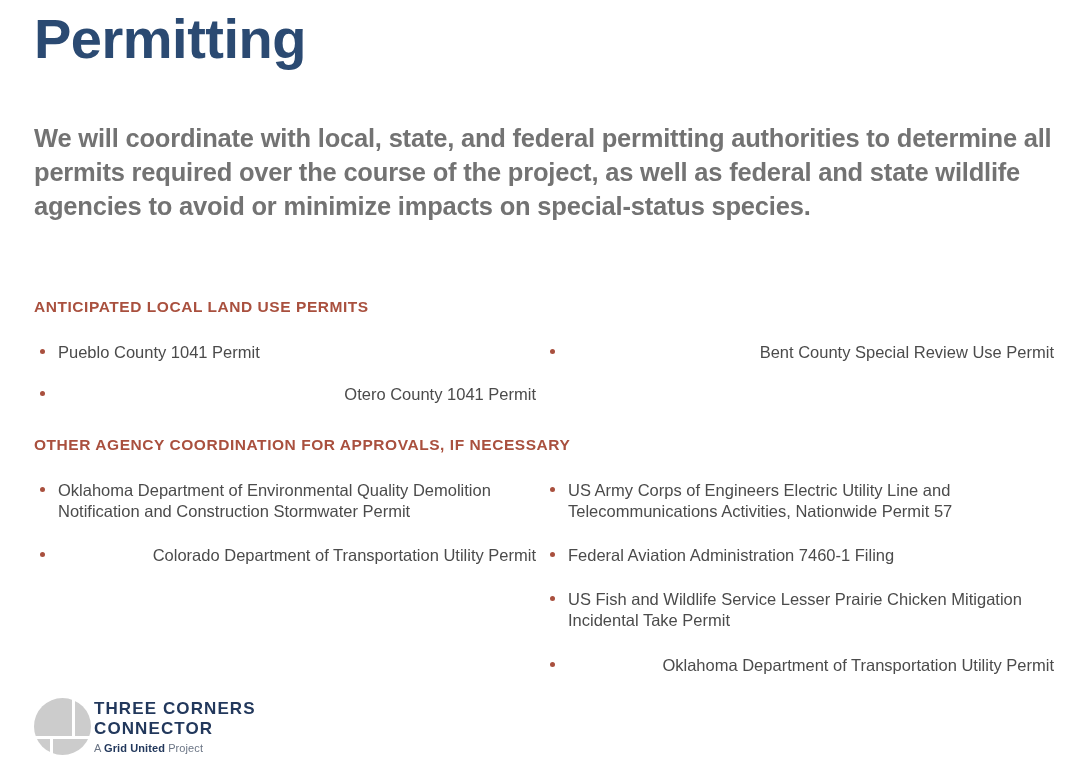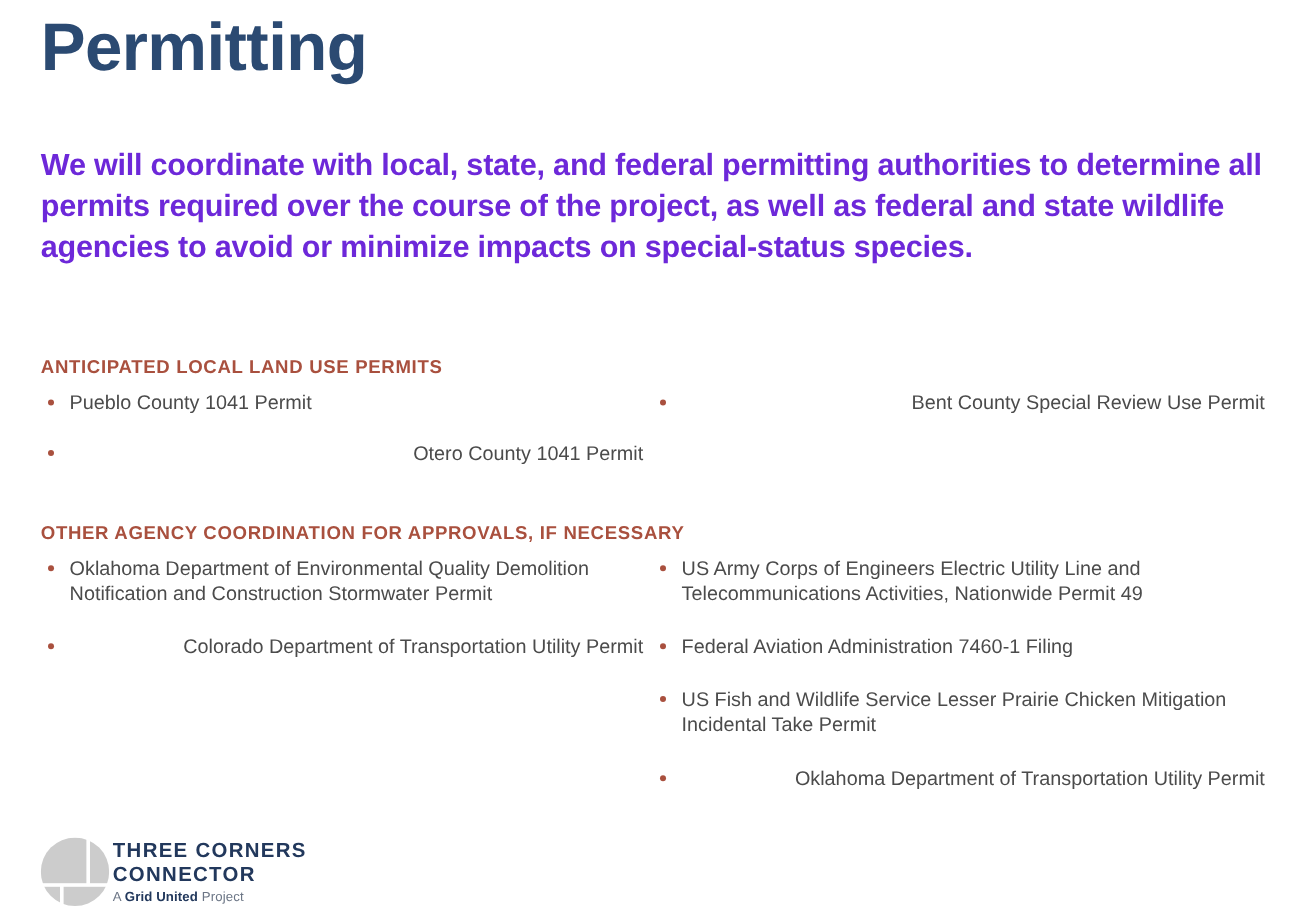--- a/index.html
+++ b/index.html
@@ -34,21 +34,21 @@
 
   
   .lead {
     position: absolute;
     left: 34px;
     top: 122px;
     width: 1020px;
     font-size: 25.5px;
     font-weight: 700;
     line-height: 1.33;
-    color: #6d28d9;
+    color: #737373;
     letter-spacing: -0.2px;
   }
 
   
   .section { position: absolute; left: 34px; width: 1014px; }
   #section-0 { top: 298px; }
   #section-1 { top: 436px; }
 
   .section-head {
     font-size: 15.5px;
@@ -71,20 +71,21 @@
 
   ul.bullets { list-style: none; }
 
   ul.bullets li {
     position: relative;
     padding-left: 24px;
     color: #4b4b4b;
     font-size: 16.5px;
     line-height: 1.28;
     margin-bottom: 21px;
+    margin-top: 16px;
   }
   ul.bullets li:last-child { margin-bottom: 0; text-align: right; }
 
   ul.bullets li::before {
     content: "";
     position: absolute;
     left: 6px;
     top: 7px;
     width: 5px;
     height: 5px;
@@ -181,21 +182,21 @@
     <div class="section-head">OTHER AGENCY COORDINATION FOR APPROVALS, IF NECESSARY</div>
     <div class="cols">
       <div class="col col-left">
         <ul class="bullets">
           <li>Oklahoma Department of Environmental Quality Demolition Notification and Construction Stormwater Permit</li>
           <li>Colorado Department of Transportation Utility Permit</li>
         </ul>
       </div>
       <div class="col col-right">
         <ul class="bullets">
-          <li>US Army Corps of Engineers Electric Utility Line and Telecommunications Activities, Nationwide Permit 49</li>
+          <li>US Army Corps of Engineers Electric Utility Line and Telecommunications Activities, Nationwide Permit 57</li>
           <li>Federal Aviation Administration 7460-1 Filing</li>
           <li>US Fish and Wildlife Service Lesser Prairie Chicken Mitigation Incidental Take Permit</li>
           <li>Oklahoma Department of Transportation Utility Permit</li>
         </ul>
       </div>
     </div>
   </div>
 
   <div class="logo">
     <div class="logo-mark">

